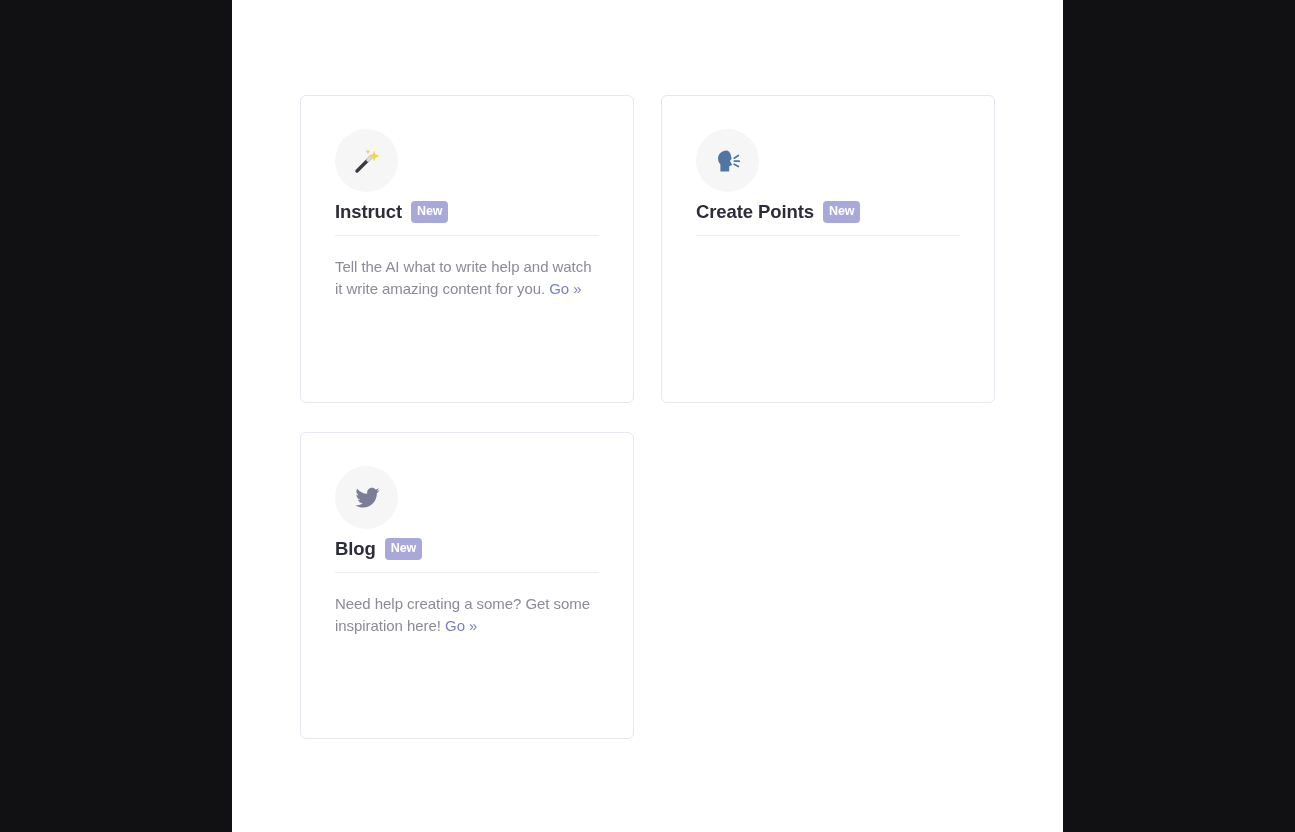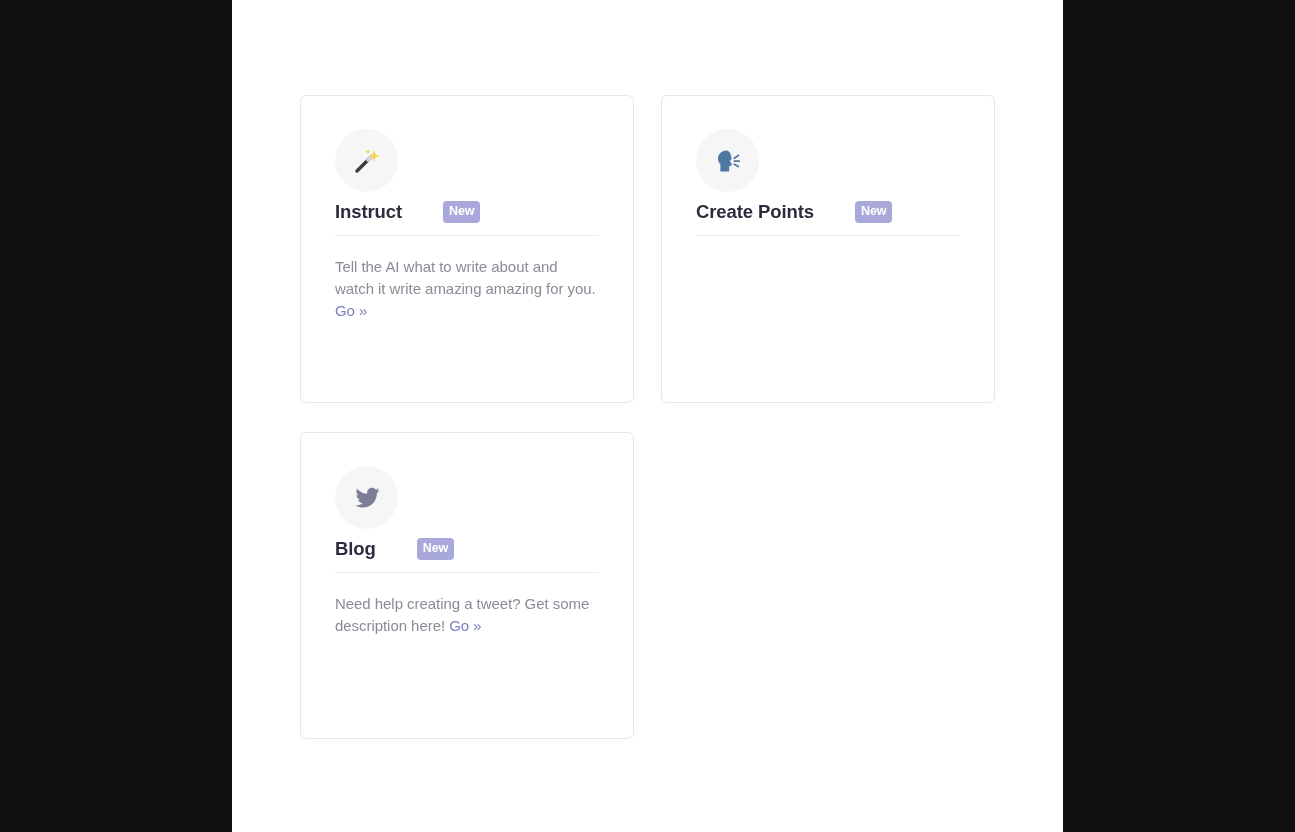--- a/index.html
+++ b/index.html
@@ -89,21 +89,20 @@
   .badge {
     display: inline-block;
     background: #a9a8db;
     color: #ffffff;
     font-size: 12.5px;
     font-weight: bold;
     line-height: 1;
     padding: 4px 6px 5px 6px;
     border-radius: 4px;
     letter-spacing: -0.1px;
-    margin-left: 32px;
   }
   .divider {
     height: 1px;
     background: #ececed;
     width: 100%;
     margin: 0;
   }
   .card.accent .divider {
     background: #f2e8e6;
   }
@@ -139,21 +138,21 @@
                 <path d="M15.9 3.0 L16.6 5.0 L18.5 5.7 L16.6 6.4 L15.9 8.4 L15.2 6.4 L13.3 5.7 L15.2 5.0 Z" fill="#f6d44b"></path>
               </g>
             </svg>
           </span>
         </div>
         <div class="title-row">
           <span class="card-title">Instruct</span>
           <span class="badge">New</span>
         </div>
         <div class="divider"></div>
-        <div class="desc"><span>Tell the AI what to write about and watch it write amazing amazing for you.</span><span class="nbsp-sep"> </span><a class="go-link" href="#">Go »</a></div>
+        <div class="desc"><span>Tell the AI what to write help and watch it write amazing content for you.</span><span class="nbsp-sep"> </span><a class="go-link" href="#">Go »</a></div>
       </div>
 
 
       <div class="card">
         <div class="icon-circle">
           <span class="icon-glyph">
             <svg width="30" height="30" viewBox="0 0 30 30" aria-hidden="true">
               <path d="M13.5 4.5 C8.6 4.5 5 8.2 5 12.6 C5 15.2 6.2 17.1 7.4 18.4 L7.4 25.5 L16.2 25.5 L16.2 21.4 C16.2 20.3 16.9 19.9 18 19.6 C18.9 19.3 19.2 18.7 18.7 17.9 L17.2 15.4 C17.0 15.0 17.1 14.6 17.4 14.3 L18.6 13.1 C18.2 8.2 16.5 4.5 13.5 4.5 Z" fill="#4e77a3"></path>
               <path d="M21.2 12.2 L25.4 9.5" stroke="#4e77a3" stroke-width="1.7" stroke-linecap="round"></path>
               <path d="M21.4 15.2 L26.2 15.2" stroke="#4e77a3" stroke-width="1.7" stroke-linecap="round"></path>
@@ -174,18 +173,18 @@
             <svg width="30" height="30" viewBox="0 0 30 30" aria-hidden="true">
               <path d="M27.5 7.2 C26.6 7.6 25.6 7.9 24.6 8.0 C25.7 7.4 26.5 6.4 26.8 5.2 C25.8 5.8 24.7 6.2 23.6 6.4 C22.7 5.4 21.4 4.8 20.0 4.8 C17.3 4.8 15.1 7.0 15.1 9.7 C15.1 10.1 15.1 10.5 15.2 10.8 C11.1 10.6 7.5 8.7 5.1 5.7 C4.7 6.4 4.4 7.3 4.4 8.2 C4.4 9.9 5.3 11.4 6.6 12.3 C5.8 12.2 5.1 12.0 4.4 11.7 L4.4 11.8 C4.4 14.2 6.1 16.2 8.3 16.6 C7.9 16.7 7.5 16.8 7.0 16.8 C6.7 16.8 6.4 16.8 6.1 16.7 C6.7 18.7 8.5 20.1 10.7 20.2 C9.0 21.5 6.9 22.3 4.6 22.3 C4.2 22.3 3.8 22.3 3.4 22.2 C5.6 23.6 8.3 24.5 11.1 24.5 C20.0 24.5 24.8 17.2 24.8 10.8 C24.8 10.6 24.8 10.4 24.8 10.2 C25.8 9.5 26.7 8.4 27.5 7.2 Z" fill="#7b7d96"></path>
             </svg>
           </span>
         </div>
         <div class="title-row">
           <span class="card-title">Blog</span>
           <span class="badge">New</span>
         </div>
         <div class="divider"></div>
-        <div class="desc"><span>Need help creating a tweet? Get some description here!</span><span class="nbsp-sep"> </span><a class="go-link" href="#">Go »</a></div>
+        <div class="desc"><span>Need help creating a some? Get some inspiration here!</span><span class="nbsp-sep"> </span><a class="go-link" href="#">Go »</a></div>
       </div>
 
     </div>
   </div>
 </div>
 
 </body></html>

